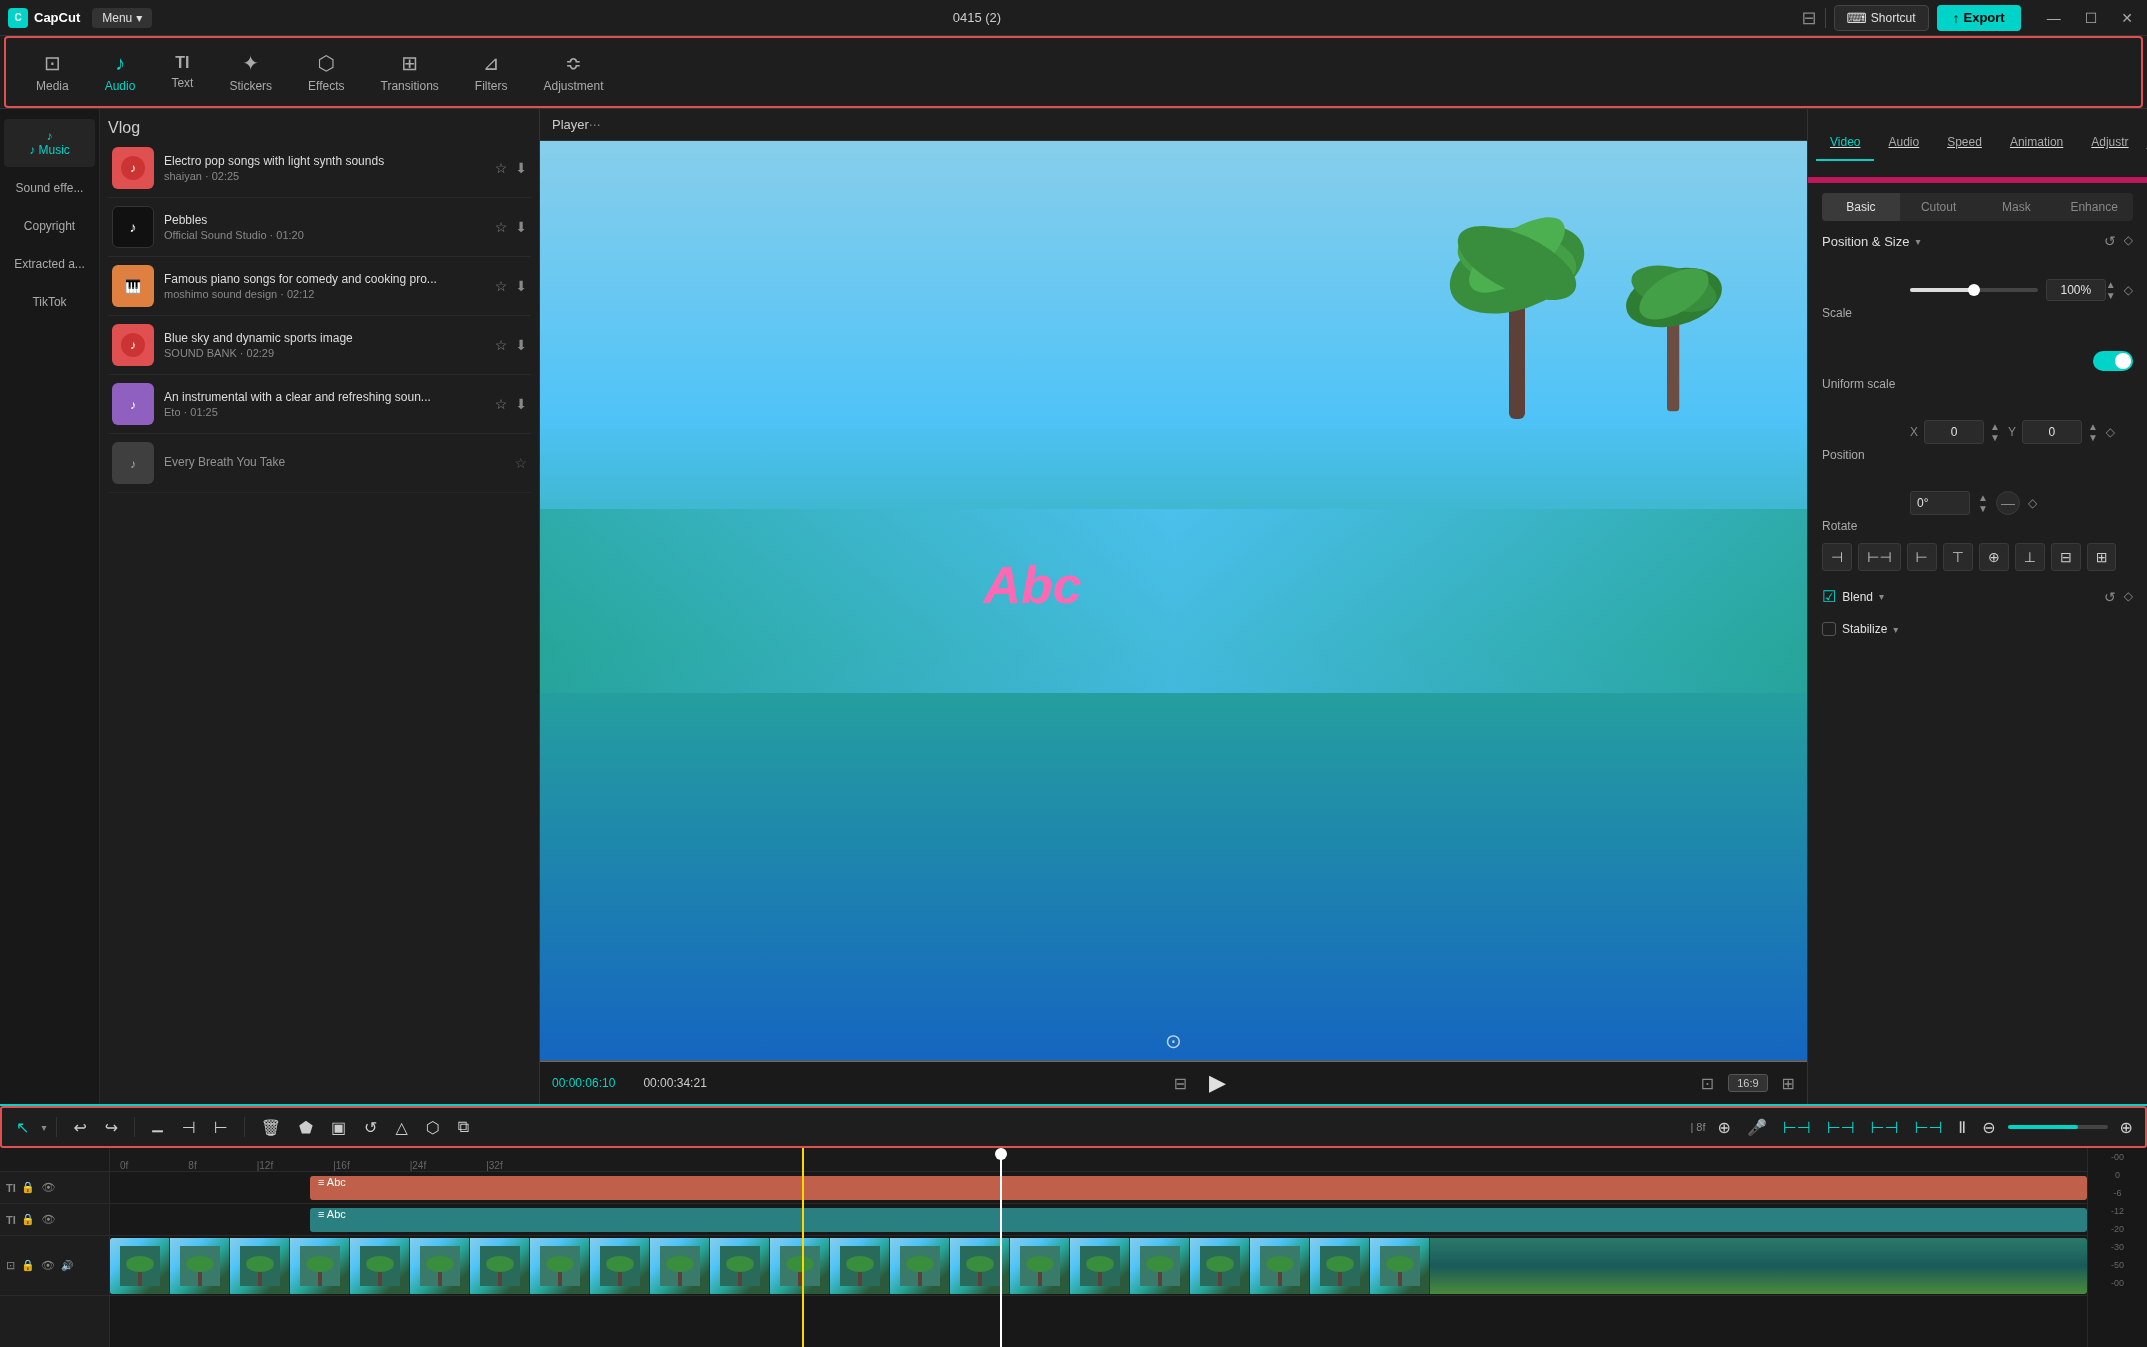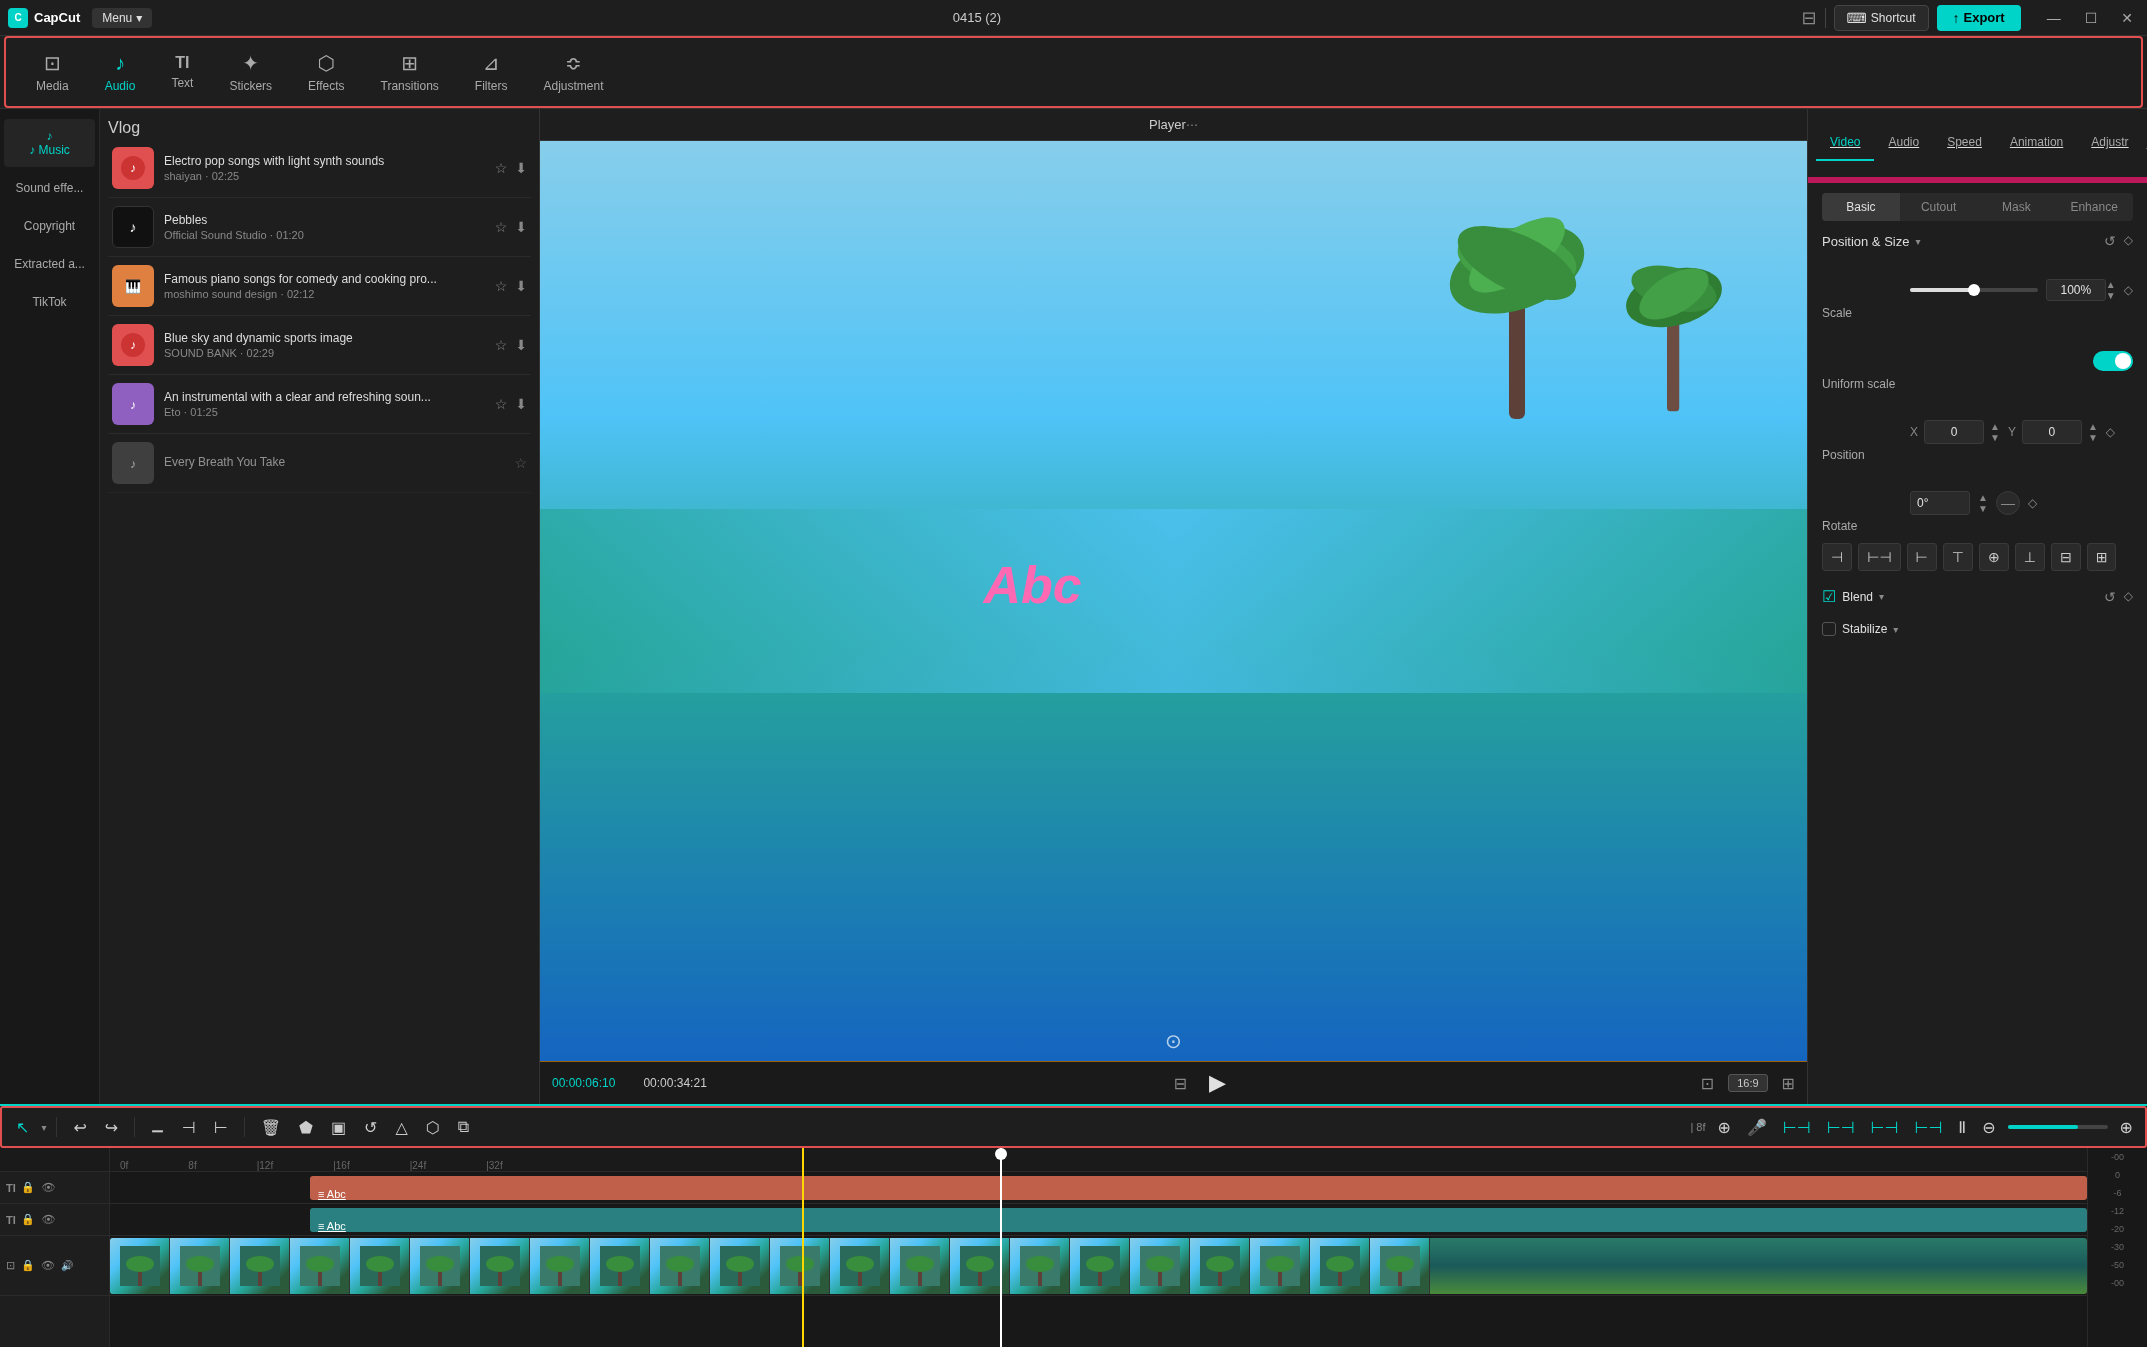--- a/index.html
+++ b/index.html
@@ -224,21 +224,21 @@
     
     .center-panel {
       flex: 1;
       background: #1a1a1a;
       display: flex;
       flex-direction: column;
     }
     .player-header {
       display: flex;
       align-items: center;
-      justify-content: center;
+      justify-content: flex-start;
       padding: 12px 12px;
       background: #1e1e1e;
       border-bottom: 1px solid #333;
       height: 32px;
     }
     .player-title { color: #ccc; font-size: 13px; }
     .player-video {
       flex: 1;
       position: relative;
       background: #000;
@@ -573,25 +573,24 @@
       position: relative;
       border-bottom: 1px solid #2a2a2a;
     }
     .text-track-content {
       position: absolute;
       left: 200px;
       right: 0;
       height: 24px;
       border-radius: 3px;
       display: flex;
-      align-items: flex-end;
+      align-items: flex-start;
       padding: 0 8px;
       font-size: 11px;
       color: #fff;
-      text-decoration: underline;
     }
     .text-track-1 { background: #c0604a; }
     .text-track-2 { background: #2a8080; }
 
     .video-track {
       height: 60px;
       position: relative;
       border-bottom: 1px solid #2a2a2a;
     }
     .video-track-content {

